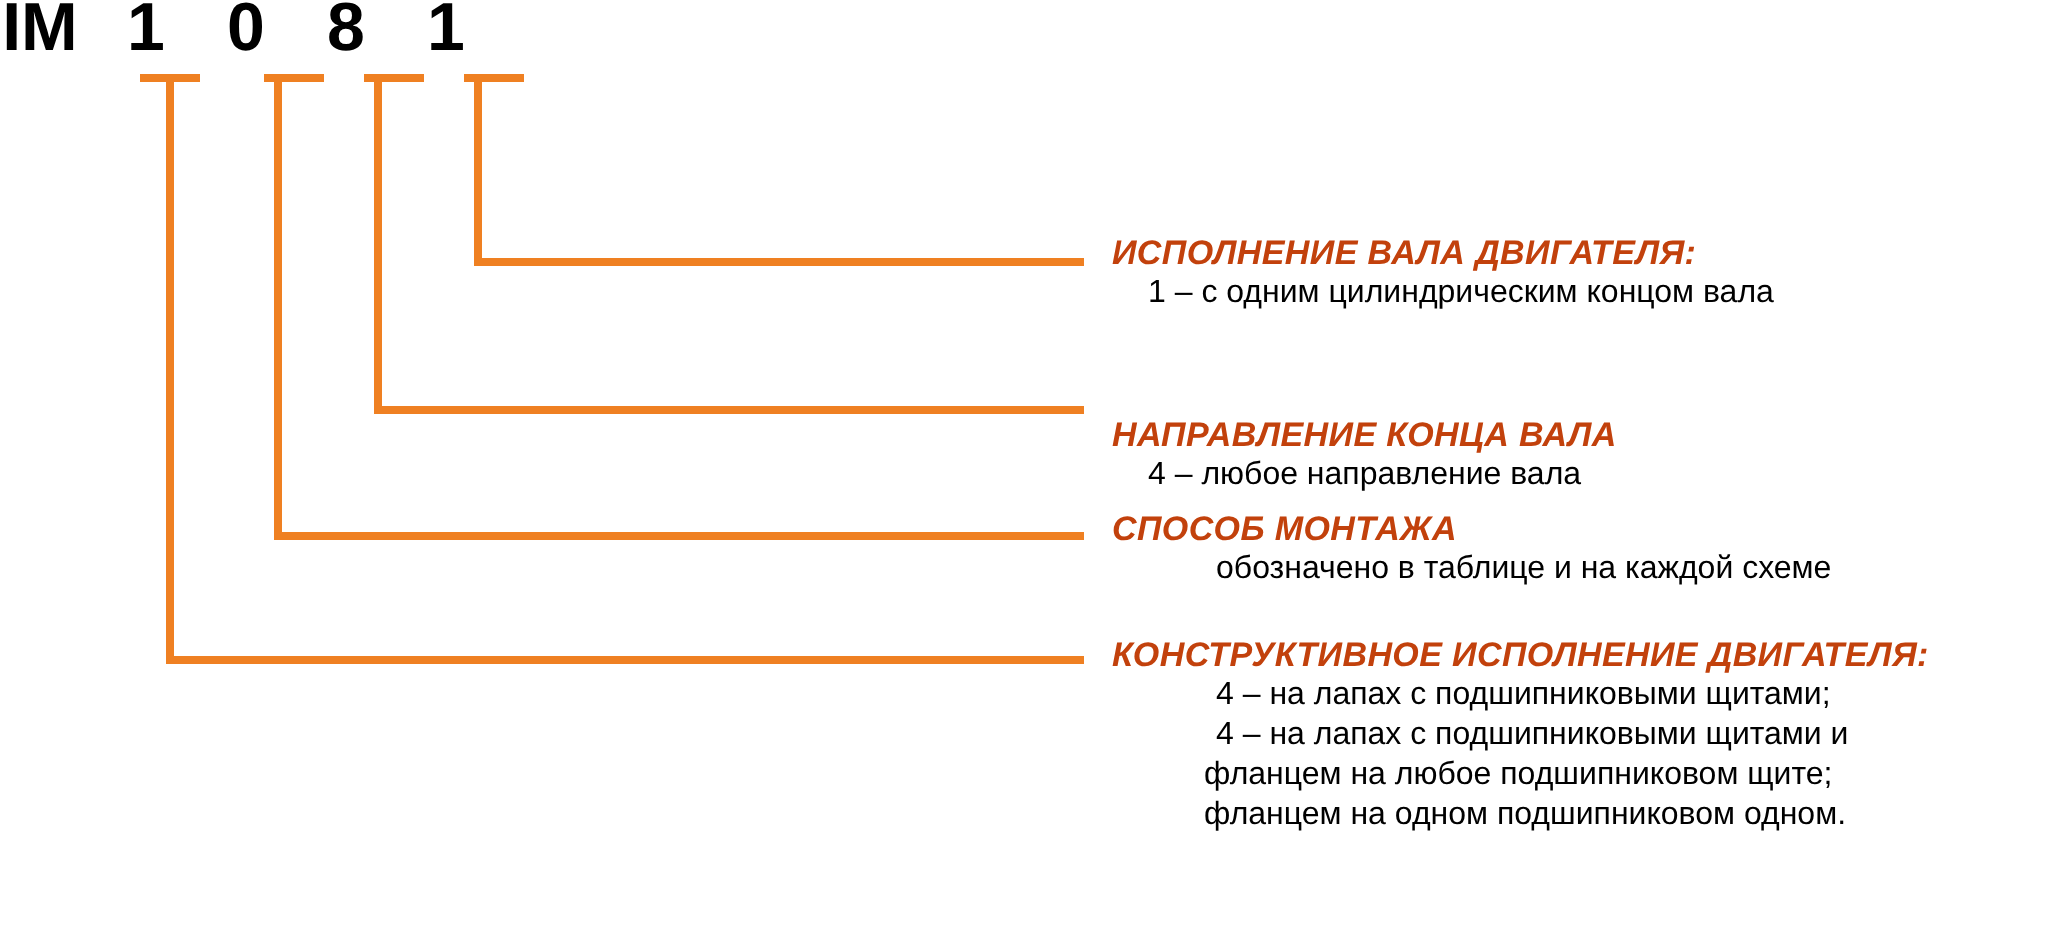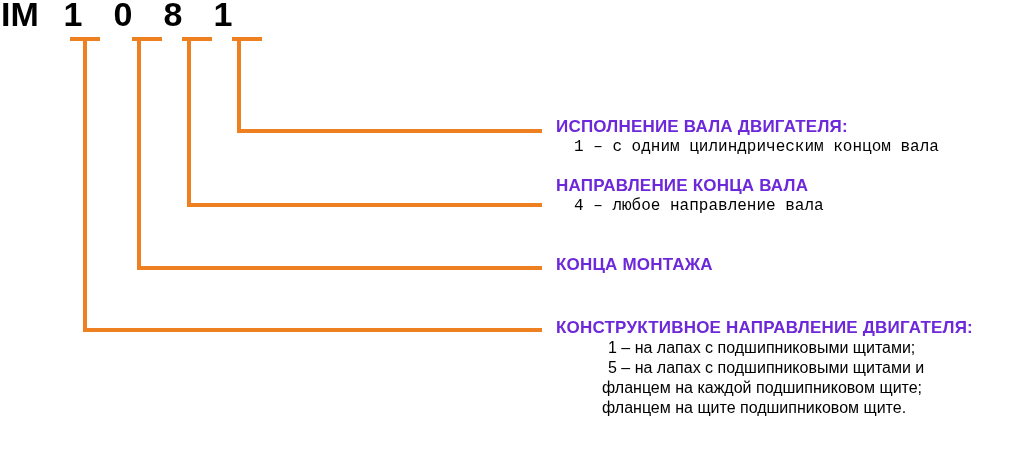--- a/index.html
+++ b/index.html
@@ -51,32 +51,33 @@
   .h { height: 4px; }
 
   
   .blk {
     position: absolute;
     left: 556px;
   }
   .blk .title {
     font-weight: bold;
     font-size: 17px;
-    color: #6d28d9;
+    color: #c2410c;
     letter-spacing: 0.2px;
     white-space: nowrap;
     line-height: 20px;
+    font-style: italic;
   }
   .blk .sub {
     font-size: 16px;
     color: #000000;
     line-height: 20px;
     white-space: nowrap;
   }
-  .indent1 { padding-left: 18px; font-family: Liberation Mono, monospace; }
+  .indent1 { padding-left: 18px; }
   .indent2 { padding-left: 52px; }
   .hang    { padding-left: 46px; }
 </style>
 </head>
 <body>
 
 <div id="stage">
 
   <div class="code-line">
     <span class="code-char ch-im">IM</span><span class="code-char ch-d">1</span><span class="code-char ch-d">0</span><span class="code-char ch-d">8</span><span class="code-char ch-d">1</span>
@@ -96,30 +97,31 @@
 
   <div class="lead h" style="left:70px; top:37px; width:30px;"></div>
   <div class="lead v" style="left:83px; top:37px; height:295px;"></div>
   <div class="lead h" style="left:83px; top:328px; width:459px;"></div>
 
   <div class="blk" style="top:117px;">
     <div class="title">ИСПОЛНЕНИЕ ВАЛА ДВИГАТЕЛЯ:</div>
     <div class="sub indent1">1 – с одним цилиндрическим концом вала</div>
   </div>
 
-  <div class="blk" style="top:176px;">
+  <div class="blk" style="top:208px;">
     <div class="title">НАПРАВЛЕНИЕ КОНЦА ВАЛА</div>
     <div class="sub indent1">4 – любое направление вала</div>
   </div>
 
   <div class="blk" style="top:255px;">
-    <div class="title">КОНЦА МОНТАЖА</div>
+    <div class="title">СПОСОБ МОНТАЖА</div>
+    <div class="sub indent2">обозначено в таблице и на каждой схеме</div>
   </div>
 
   <div class="blk" style="top:318px;">
-    <div class="title">КОНСТРУКТИВНОЕ НАПРАВЛЕНИЕ ДВИГАТЕЛЯ:</div>
-    <div class="sub indent2">1 – на лапах с подшипниковыми щитами;</div>
-    <div class="sub indent2">5 – на лапах с  подшипниковыми щитами и</div>
-    <div class="sub hang">фланцем на каждой подшипниковом щите;</div>
-    <div class="sub hang">фланцем на щите подшипниковом щите.</div>
+    <div class="title">КОНСТРУКТИВНОЕ ИСПОЛНЕНИЕ ДВИГАТЕЛЯ:</div>
+    <div class="sub indent2">4 – на лапах с подшипниковыми щитами;</div>
+    <div class="sub indent2">4 – на лапах с  подшипниковыми щитами и</div>
+    <div class="sub hang">фланцем на любое подшипниковом щите;</div>
+    <div class="sub hang">фланцем на одном подшипниковом одном.</div>
   </div>
 
 </div>
 
 </body></html>

